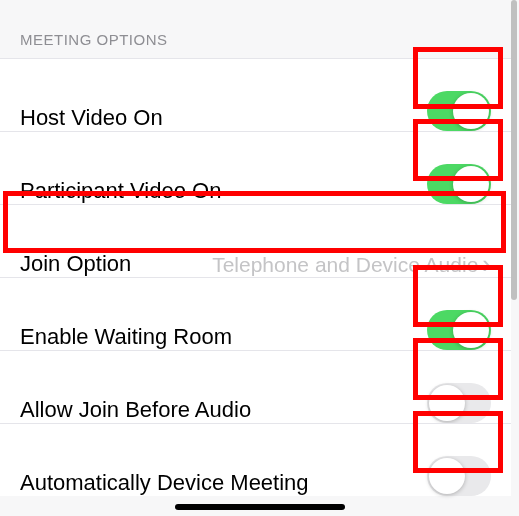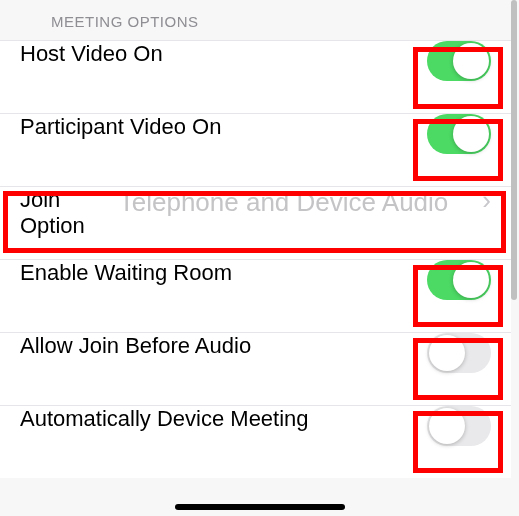--- a/index.html
+++ b/index.html
@@ -13,41 +13,39 @@
   }
   .content {
     width: 511px;
     position: relative;
     background: #f7f7f8;
   }
   .section-header {
     color: #8e8e93;
     font-size: 15px;
     letter-spacing: 0.5px;
-    padding: 13px 20px 10px 20px;
-    margin-left: 31px;
+    padding: 31px 20px 10px 20px;
   }
   .row {
     display: flex;
-    align-items: flex-start;
+    align-items: flex-end;
     background: #fff;
     height: 73px;
     padding: 0 20px;
     border-top: 1px solid #e5e5ea;
     position: relative;
-    gap: 30px;
   }
   .row:last-of-type { border-bottom: 1px solid #e5e5ea; }
   .label {
     font-size: 22px;
     color: #000;
     flex: 1;
   }
   .value {
-    font-size: 26px;
+    font-size: 21px;
     color: #c4c4c6;
     margin-right: 4px;
   }
   .chevron {
     color: #c7c7cc;
     font-size: 26px;
     line-height: 1;
   }
   .toggle {
     width: 64px;

